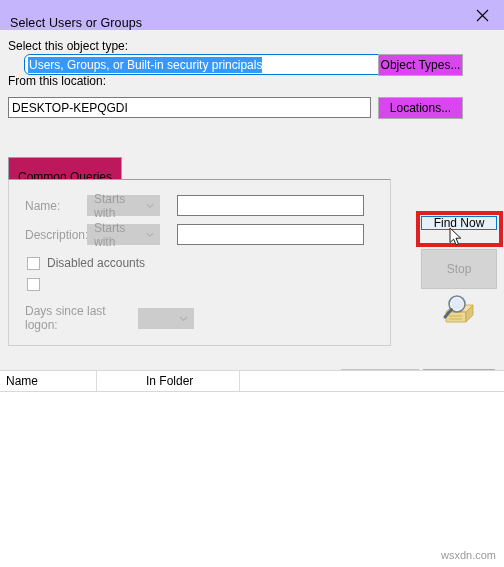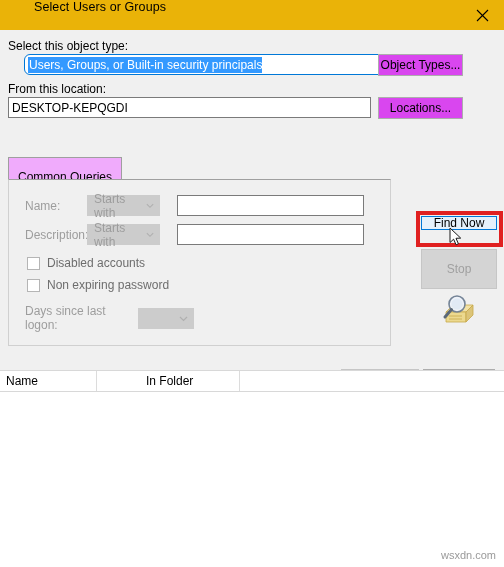--- a/index.html
+++ b/index.html
@@ -13,25 +13,24 @@
     font-family: "Liberation Sans", sans-serif;
     font-size: 12px;
     color: #000000;
     overflow: hidden;
     position: relative;
   }
 
   
   .titlebar {
     height: 30px;
-    background: #eab308;
-    display: flex;
-    align-items: flex-start;
+    background: #c4b5fd;
+    display: flex;
+    align-items: flex-end;
     position: relative;
-    padding-left: 24px;
   }
   .title-text {
     font-size: 12.5px;
     color: #000000;
     padding-left: 10px;
     letter-spacing: 0.1px;
   }
   .close-btn {
     position: absolute;
     right: 0;
@@ -117,21 +116,21 @@
     width: 383px;
     height: 22px;
   }
   .tab {
     box-sizing: border-box;
     position: absolute;
     left: 0;
     top: 0;
     height: 39px;
     padding: 0 9px;
-    background: #f0abfc;
+    background: #be185d;
     border: 1px solid #9f9f9f;
     border-bottom: none;
     display: flex;
     align-items: center;
     font-size: 12px;
     color: #000000;
     cursor: default;
   }
   .tabpanel {
     box-sizing: border-box;
@@ -290,21 +289,21 @@
   <div class="field-row" style="left:8px; top:9px;">
     <span class="label">Select this object type:</span>
   </div>
 
   <div class="textinput focused" style="position:absolute; left:24px; top:24px; width:363px;border-radius:6px;">
     <span class="sel-text">Users, Groups, or Built-in security principals</span>
   </div>
 
   <div class="btn" style="position:absolute; left:378px; top:24px; width:85px; height:22px;">Object Types...</div>
 
-  <div class="field-row" style="left:8px; top:52px;">
+  <div class="field-row" style="left:8px; top:44px;">
     <span class="label">From this location:</span>
   </div>
 
   <div class="textinput" style="position:absolute; left:8px; top:67px; width:363px;">
     <span>DESKTOP-KEPQGDI</span>
   </div>
 
   <div class="btn" style="position:absolute; left:378px; top:67px; width:85px; height:22px;">Locations...</div>
 
   <div class="tabstrip">
@@ -339,21 +338,20 @@
       </div>
     </div>
 
     <div class="checkrow" style="left:18px; top:76px;">
       <span class="checkbox"></span>
       <span class="check-label">Disabled accounts</span>
     </div>
 
     <div class="checkrow" style="left:18px; top:98px;">
       <span class="checkbox"></span>
-      <span class="check-label">Non expiring password</span>
     </div>
 
     <div class="field-row" style="left:16px; top:124px;">
       <span class="dim-label" style="width:113px;">Days since last logon:</span>
       <div class="combo" style="width:56px;">
         <span></span>
         <svg class="chev" viewBox="0 0 11 11">
           <path d="M2 4 L5.5 7.5 L9 4" fill="none" stroke="#b0b0b0" stroke-width="1.2"></path>
         </svg>
       </div>

